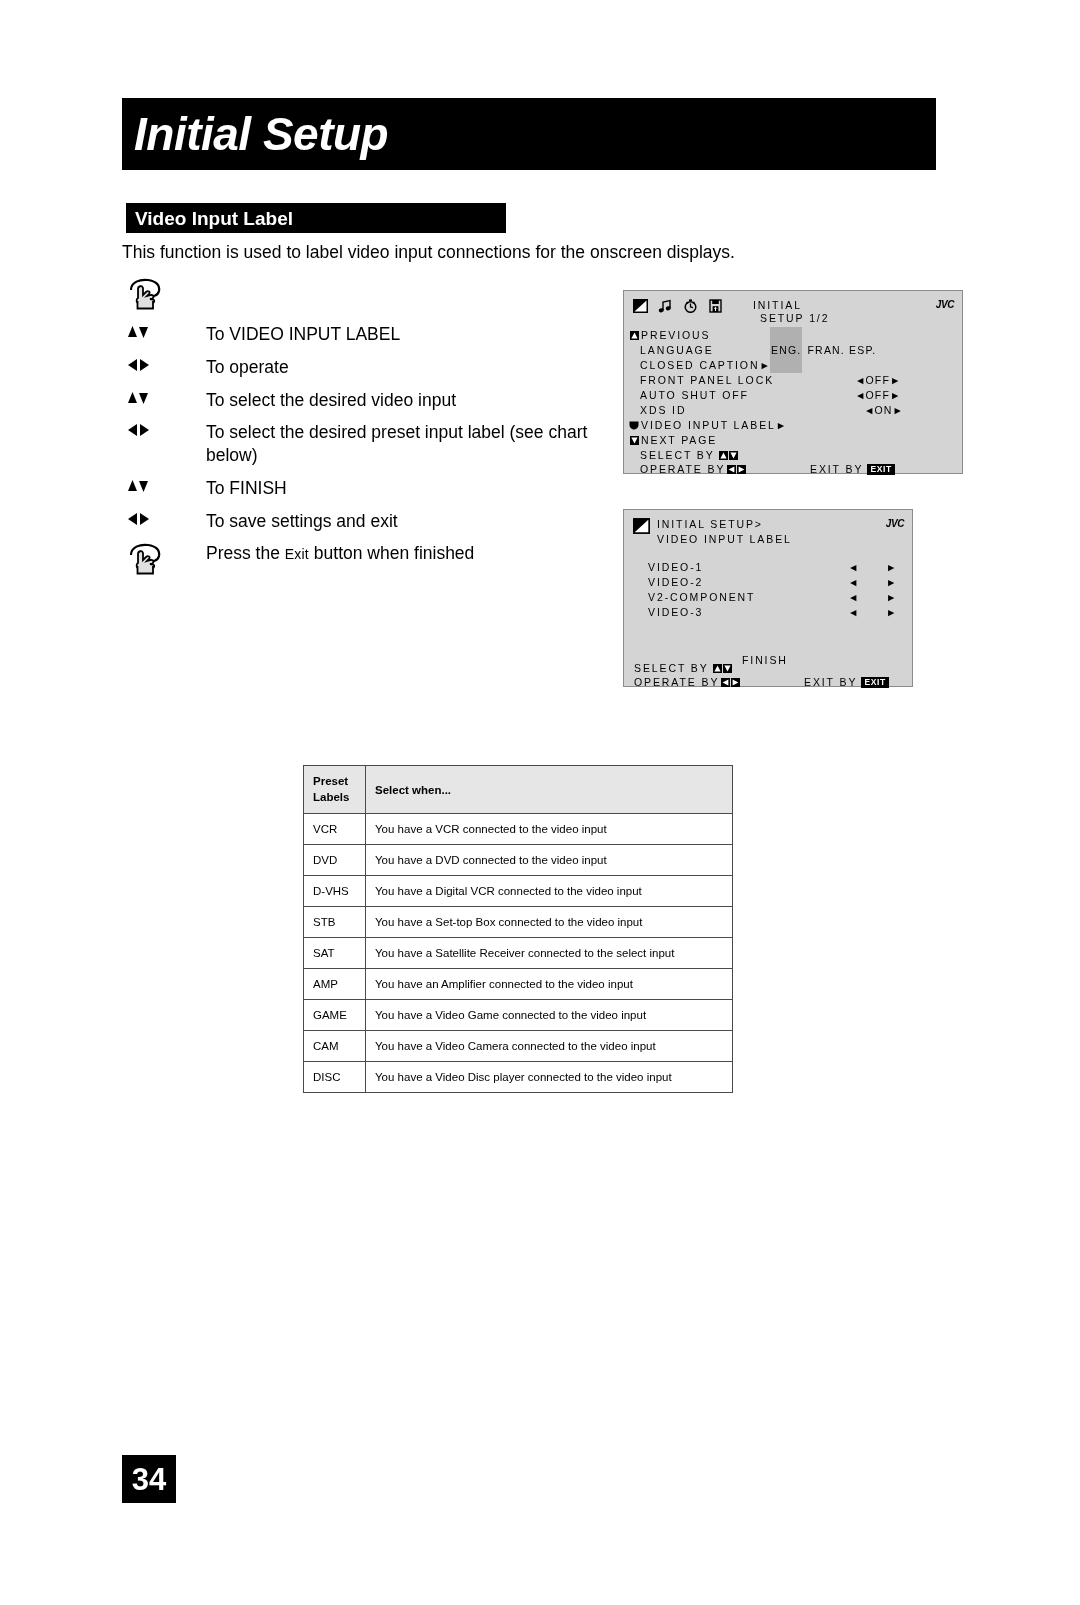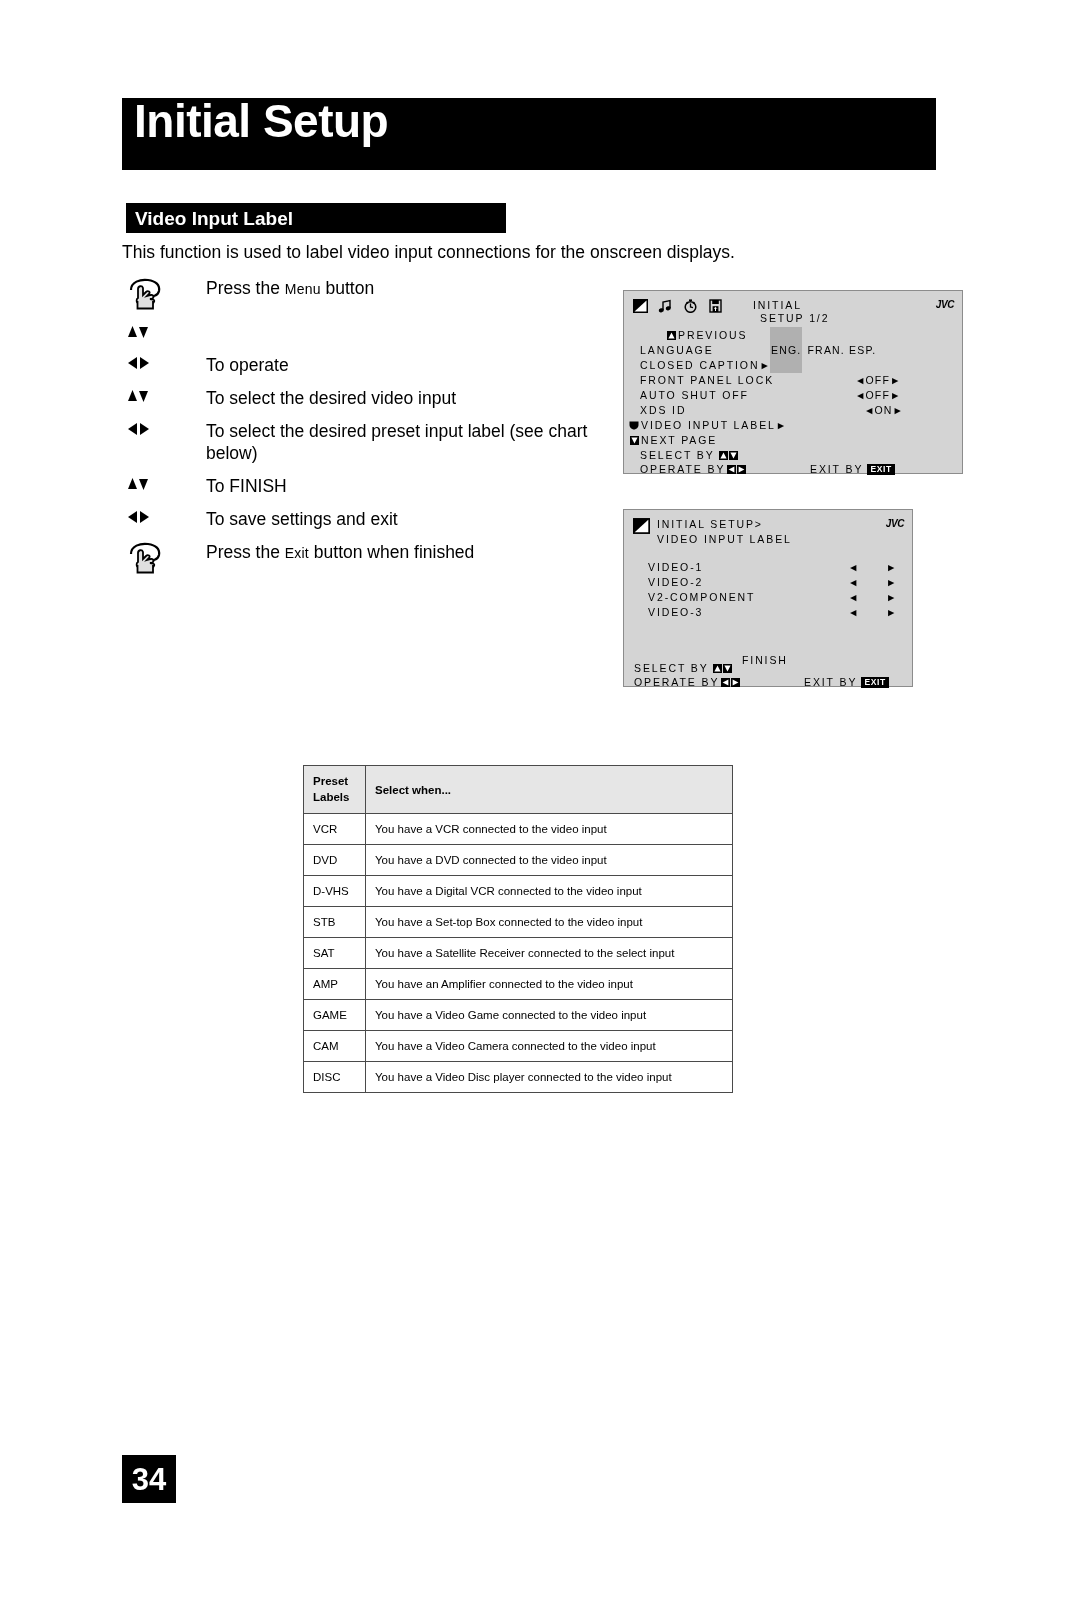--- a/index.html
+++ b/index.html
@@ -19,21 +19,22 @@
 
   
   .title-banner {
     position: absolute;
     left: 122px;
     top: 98px;
     width: 814px;
     height: 72px;
     background: #000000;
     display: flex;
-    align-items: flex-start;
+    align-items: center;
+    font-style: italic;
   }
   .title-banner .title-text {
     color: #ffffff;
     font-size: 46px;
     font-weight: bold;
     letter-spacing: -0.5px;
     padding-left: 12px;
     line-height: 1;
   }
 
@@ -218,30 +219,30 @@
   <div class="step">
     <span class="step-icon press-icon">
       <svg width="38" height="36" viewBox="0 0 38 36">
         <path d="M5 13 C5 5, 14 2, 22 3 C30 4, 34 8, 33 14 C32 19, 26 20, 22 19" fill="none" stroke="#000" stroke-width="2.2"></path>
         <path d="M12 12 C12 9, 16 8, 17 11 L17 18 L20 15 C22 13, 25 15, 23 17 L21 19
                  L25 18 C27.5 17.5, 28.5 21, 26 21.6 L24 22 L27 22.5 C29 23, 28.5 26, 26 26
                  L13 26 C10 26, 10 22, 12 21 Z" fill="#e0e0e0" stroke="#000" stroke-width="1.8"></path>
         <path d="M11.5 24 L11.5 31.5 L27 31.5 L27 24" fill="#e0e0e0" stroke="#000" stroke-width="1.8"></path>
       </svg>
     </span>
-    <span class="step-text"><span>Press the </span><span class="smallcap">Menu</span><span> button</span></span>
   </div>
 
   <div class="step">
     <span class="step-icon arrows">
       <svg width="40" height="18" viewBox="0 0 40 18">
         <polygon points="2,14 11,14 6.5,3" fill="#000"></polygon>
         <polygon points="13,4 22,4 17.5,15" fill="#000"></polygon>
       </svg>
     </span>
+    <span class="step-text">To VIDEO INPUT LABEL</span>
   </div>
 
   <div class="step">
     <span class="step-icon arrows">
       <svg width="40" height="18" viewBox="0 0 40 18">
         <polygon points="11,3 11,15 2,9" fill="#000"></polygon>
         <polygon points="14,3 14,15 23,9" fill="#000"></polygon>
       </svg>
     </span>
     <span class="step-text">To operate</span>
@@ -333,21 +334,21 @@
         <rect x="4.6" y="7.2" width="5.8" height="5.8" fill="#000"></rect>
         <path d="M7.5 12 L7.5 8.6 M6.2 9.6 L7.5 8.3 L8.8 9.6" stroke="#fff" stroke-width="1"></path>
       </svg>
     </span>
   </div>
 
   <div class="osd-line" style="left:129px; top:9px;">INITIAL</div>
   <div class="osd-line" style="left:136px; top:22px;">SETUP 1/2</div>
   <div class="osd-jvc" style="top:9px;">JVC</div>
 
-  <div class="osd-line" style="left:6px; top:39px;margin-left:37px;">
+  <div class="osd-line" style="left:6px; top:39px;">
     <span class="inline-ico">
       <svg width="9" height="9" viewBox="0 0 9 9">
           <rect width="9" height="9" fill="#000"></rect>
           <polygon points="4.5,1.6 7.6,7.4 1.4,7.4" fill="#fff"></polygon>
         </svg>
     </span><span style="margin-left:2px;">PREVIOUS</span>
   </div>
 
   <div class="osd-line" style="left:16px; top:54px;">LANGUAGE</div>
   <div class="osd-line tight" style="left:146px; top:54px;"><span class="hl">ENG.</span><span style="margin-left:5px;">FRAN. ESP.</span></div>

